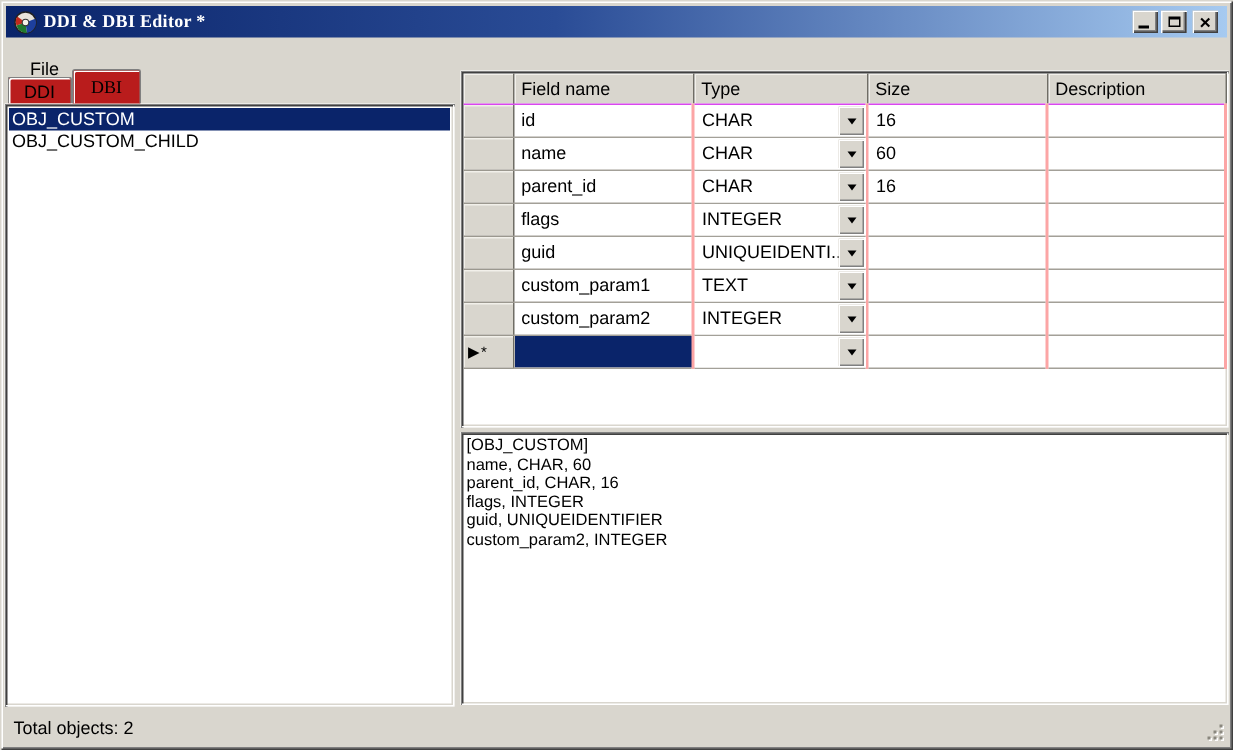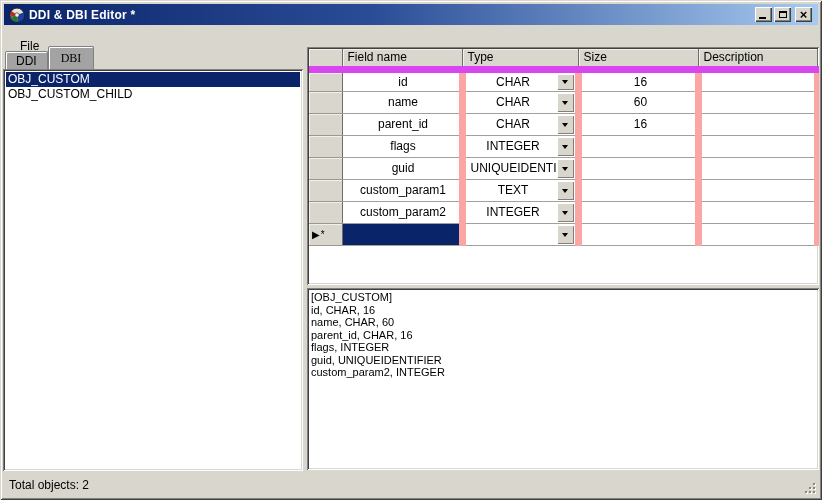--- a/index.html
+++ b/index.html
@@ -13,40 +13,40 @@
   }
 
   
   .titlebar {
     position:absolute; left:4px; top:4px; right:4px; height:21px;
     background:linear-gradient(to right,#0a246a 0%,#2a4c96 45%,#a6caf0 100%);
     display:flex; align-items:center; padding:0 3px;
   }
   .app-icon { width:16px; height:16px; margin:0 4px 0 2px; flex:0 0 auto; }
   .title-text { color:#fff; font-weight:bold; font-size:12px; letter-spacing:.2px;
-    white-space:nowrap; flex:1 1 auto; overflow:hidden; }
+    white-space:nowrap; flex:1 1 auto; overflow:hidden;font-family:Liberation Serif, serif; }
   .win-buttons { display:flex; gap:2px; margin-right:3px; }
   .wbtn {
     width:17px; height:15px; background:#d9d6ce; position:relative;
     box-shadow: inset 1px 1px 0 #ffffff, inset -1px -1px 0 #404040, inset -2px -2px 0 #808080;
     display:flex; align-items:center; justify-content:center; cursor:default;
   }
   .wbtn.gap { margin-left:2px; }
   .glyph-min { position:absolute; left:4px; bottom:3px; width:7px; height:2px; background:#000; }
   .glyph-max { width:8px; height:7px; border:1px solid #000; border-top:2px solid #000; }
   .glyph-close { font-size:13px; font-weight:bold; line-height:11px; margin-top:-1px; }
 
   
   .menubar { position:absolute; left:4px; top:26px; right:4px; height:19px; display:flex; align-items:center;margin-top:10px; }
   .menu-item { padding:2px 7px; margin-left:9px; }
 
   
   .tabs { position:absolute; left:5px; top:46px; height:23px; display:flex; align-items:flex-end; }
   .tab {
-    background:#a3a3a3; border:1px solid #808080; border-bottom:none;
+    background:#b91c1c; border:1px solid #808080; border-bottom:none;
     box-shadow: inset 1px 1px 0 #ffffff; border-radius:2px 2px 0 0; text-align:center;
   }
   .tab.inactive { height:18px; padding:2px 10px 0; }
   .tab.active   { height:23px; padding:4px 12px 0; position:relative; z-index:2;font-family:Liberation Serif, serif; }
 
   
   .sunken {
     background:#fff;
     box-shadow: inset 1px 1px 0 #808080, inset -1px -1px 0 #ffffff,
                 inset 2px 2px 0 #404040, inset -2px -2px 0 #d9d6ce;
@@ -56,29 +56,29 @@
   .listbox { position:absolute; left:3px; top:69px; width:300px; height:402px; padding:3px; }
   .list-item { height:15px; line-height:15px; padding-left:2px; white-space:nowrap; }
   .list-item.selected { background:#0a246a; color:#fff; }
 
   
   .grid { position:absolute; left:307px; top:47px; width:512px; height:238px; padding:2px; overflow:hidden; }
   table.grid-table { border-collapse:collapse; table-layout:fixed; width:508px; }
   .grid-table th, .grid-table td { overflow:hidden; white-space:nowrap; }
   .grid-table th {
     height:20px; background:#d9d6ce; font-weight:normal; text-align:left; padding-left:5px;
-    border-right:1px solid #6f6d65; border-bottom:7px solid #d946ef;
+    border-right:1px solid #6f6d65; border-bottom:1px solid #d946ef;
     box-shadow: inset 1px 1px 0 #f2f0ea;
   }
   .grid-table td { height:22px; }
   td.rowhead {
     background:#d9d6ce; border-right:1px solid #6f6d65; border-bottom:1px solid #9b988f;
     box-shadow: inset 1px 1px 0 #f2f0ea; padding-left:3px;
   }
-  td.cell { background:#fff; border-right:7px solid #fca5a5; border-bottom:1px solid #a3a098; padding-left:5px;text-align:center; }
+  td.cell { background:#fff; border-right:2px solid #fca5a5; border-bottom:1px solid #a3a098; padding-left:5px; }
   td.cell.sel { background:#0a246a; }
   td.type-cell { position:relative; padding-right:19px; }
   .combo-btn {
     position:absolute; right:1px; top:1px; bottom:1px; width:17px; background:#d9d6ce;
     box-shadow: inset 1px 1px 0 #ffffff, inset -1px -1px 0 #808080;
     display:flex; align-items:center; justify-content:center; cursor:default;
   }
   .combo-btn::after { content:""; width:0; height:0; border:3px solid transparent; border-top:4px solid #000; margin-top:4px; }
   .nr-marker { font-size:10px; letter-spacing:1px; }
 
@@ -203,21 +203,20 @@
         <td class="cell type-cell"><span></span><span class="combo-btn"></span></td>
         <td class="cell"></td>
         <td class="cell"></td>
       </tr>
     </tbody>
       </table>
   </div>
 
   <div class="preview sunken">
     <div>[OBJ_CUSTOM]</div>
-    <div>id, CHAR, 16</div>
     <div>name, CHAR, 60</div>
     <div>parent_id, CHAR, 16</div>
     <div>flags, INTEGER</div>
     <div>guid, UNIQUEIDENTIFIER</div>
     <div>custom_param2, INTEGER</div>
   </div>
 
   <div class="statusbar">
     <span>Total objects: 2</span>
     <svg class="grip" viewBox="0 0 13 13">

